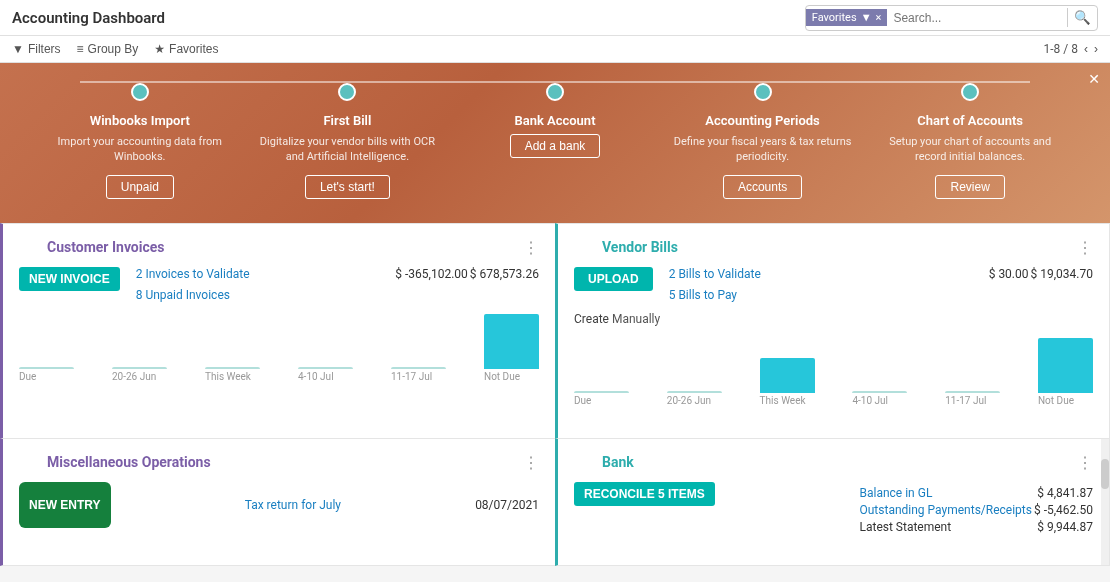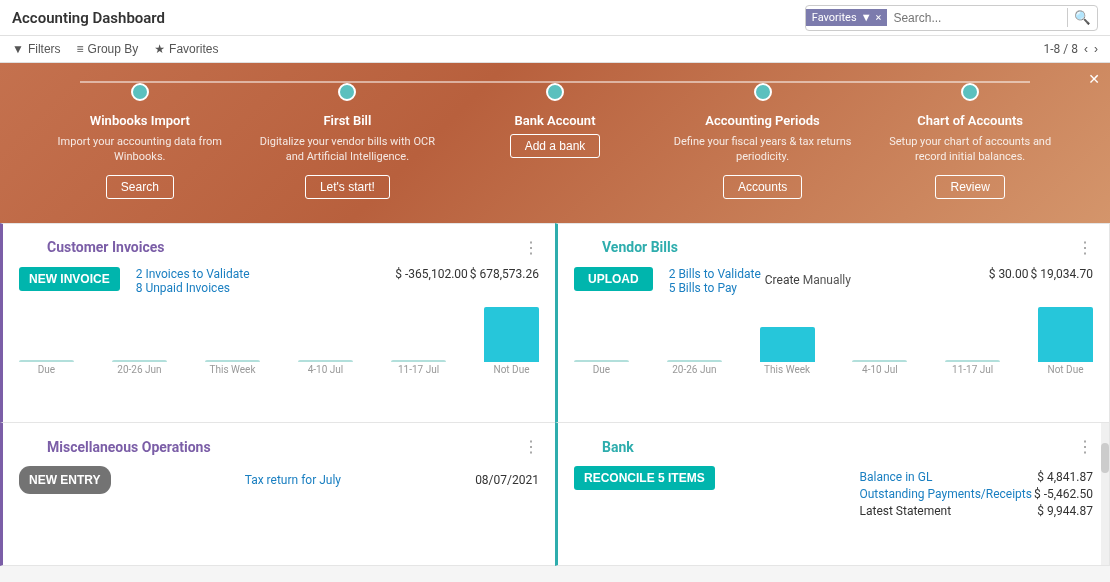--- a/index.html
+++ b/index.html
@@ -38,32 +38,32 @@
     .card:nth-child(3) { border-right: none; }
     .card:nth-child(4) { }
 
     .card-header { display: flex; align-items: center; justify-content: space-between; margin-bottom: 10px; margin-left: 28px; }
     .card-title { font-size: 14px; font-weight: 700; color: #7b5ea7; }
     .card-title.teal { color: #2eadad; }
     .card-menu { color: #999; cursor: pointer; font-size: 16px; }
     .btn-new-invoice { background: #00b5ad; color: #fff; border: none; padding: 5px 10px; font-size: 12px; font-weight: 600; border-radius: 3px; cursor: pointer; }
     .btn-upload { background: #00b5ad; color: #fff; border: none; padding: 5px 14px; font-size: 12px; font-weight: 600; border-radius: 3px; cursor: pointer; }
     .btn-reconcile { background: #00b5ad; color: #fff; border: none; padding: 5px 10px; font-size: 12px; font-weight: 600; border-radius: 3px; cursor: pointer; }
-    .btn-new-entry { background: #737373; color: #fff; border: none; padding: 7px 10px; font-size: 12px; font-weight: 600; border-radius: 11px; cursor: pointer; }
-
-    .invoice-links { display: flex; flex-direction: column; gap: 0; }
+    .btn-new-entry { background: #15803d; color: #fff; border: none; padding: 16px 10px; font-size: 12px; font-weight: 600; border-radius: 6px; cursor: pointer; }
+
+    .invoice-links { display: flex; flex-direction: column; gap: 7px; }
     .invoice-link { color: #1a7fc1; font-size: 12px; cursor: pointer; }
     .invoice-amounts { display: flex; flex-direction: row; align-items: center; gap: 2px; }
     .invoice-amount { font-size: 12px; color: #333; }
 
     .card-body-row { display: flex; align-items: flex-start; justify-content: space-between; margin-bottom: 6px; }
 
     
     .chart-area { display: flex; align-items: flex-end; justify-content: space-between; padding: 6px 0 4px; }
-    .chart-bar-group { display: flex; flex-direction: column; align-items: center; gap: 2px; }
+    .chart-bar-group { display: flex; flex-direction: column; align-items: flex-start; gap: 2px; }
     .chart-bar { width: 55px; background: #b2dfdb; border-radius: 2px 2px 0 0; }
     .chart-bar.teal { background: #26c6da; }
     .chart-label { font-size: 10px; color: #999; text-align: center; }
 
     
     .create-manually { font-size: 12px; color: #555; margin-top: 6px; }
     .create-manually a { color: #404040; cursor: pointer; text-decoration: none; margin-top: 40px; }
 
     
     .misc-row { display: flex; align-items: center; justify-content: space-between; margin-top: 4px; }
@@ -120,21 +120,21 @@
 
 <div class="banner">
   <div class="banner-line"></div>
   <span class="banner-close">✕</span>
   <div class="banner-steps">
 
     <div class="banner-step">
       <div class="step-dot"></div>
       <div class="step-title">Winbooks Import</div>
       <div class="step-desc">Import your accounting data from Winbooks.</div>
-      <button class="step-btn">Search</button>
+      <button class="step-btn">Unpaid</button>
     </div>
 
     <div class="banner-step">
       <div class="step-dot"></div>
       <div class="step-title">First Bill</div>
       <div class="step-desc">Digitalize your vendor bills with OCR and Artificial Intelligence.</div>
       <button class="step-btn">Let's start!</button>
     </div>
 
     <div class="banner-step">
@@ -208,21 +208,21 @@
       </div>
     </div>
   </div>
 
   <div class="card" style="border-left: 3px solid #2eadad;">
     <div class="card-header">
       <span class="card-title teal">Vendor Bills</span>
       <span class="card-menu">⋮</span>
     </div>
     <div class="card-body-row">
-      <div style="display:flex;gap:4px;">
+      <div style="display:flex;flex-direction:column;gap:4px;">
         <div style="display:flex;align-items:flex-start;gap:16px;">
           <button class="btn-upload">UPLOAD</button>
           <div class="invoice-links">
             <span class="invoice-link">2 Bills to Validate</span>
             <span class="invoice-link">5 Bills to Pay</span>
           </div>
         </div>
         <div class="create-manually">
           <a>Create</a><span> Manually</span>
         </div>

